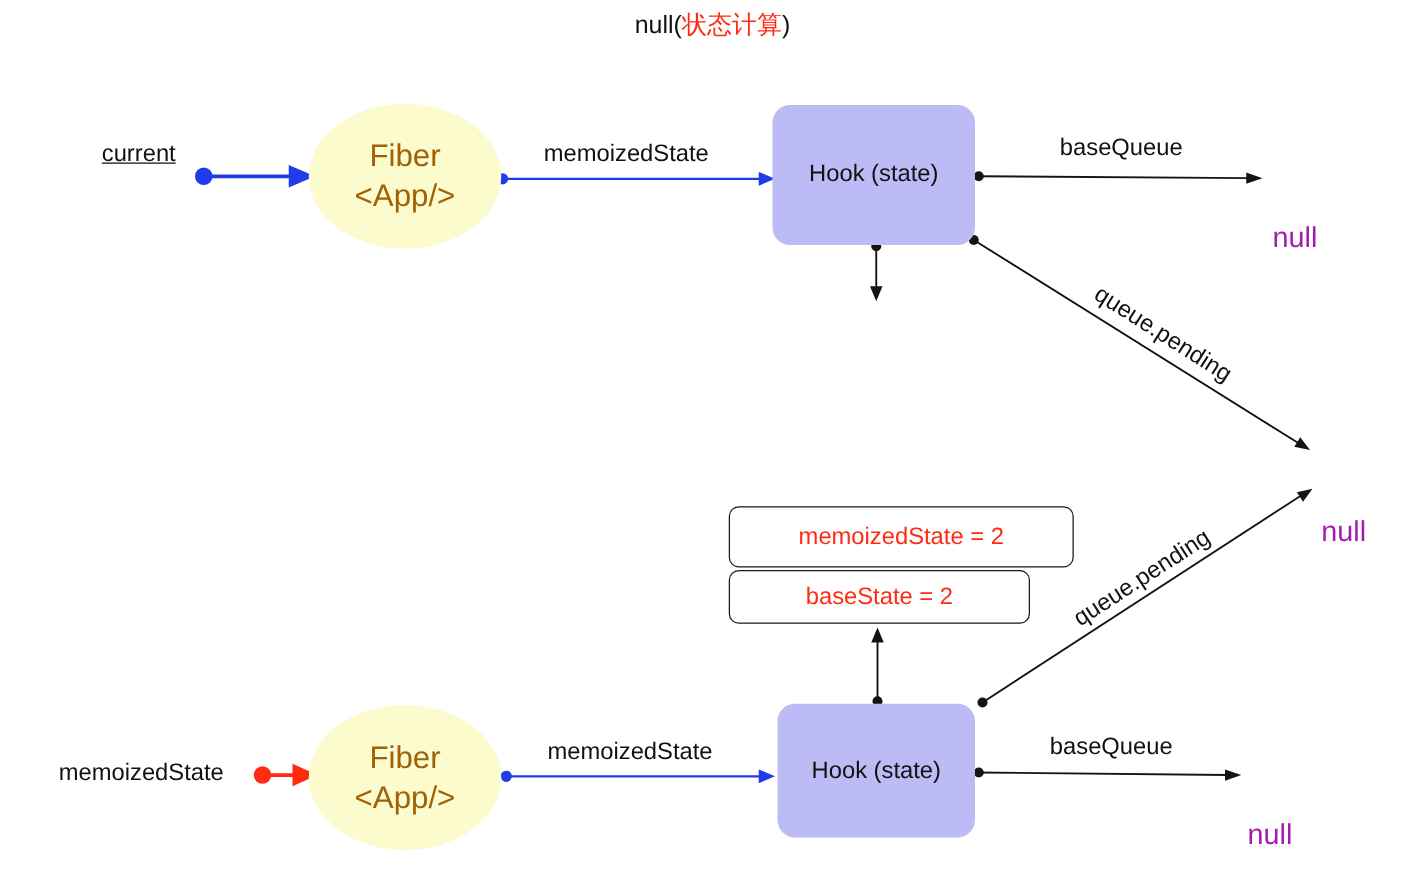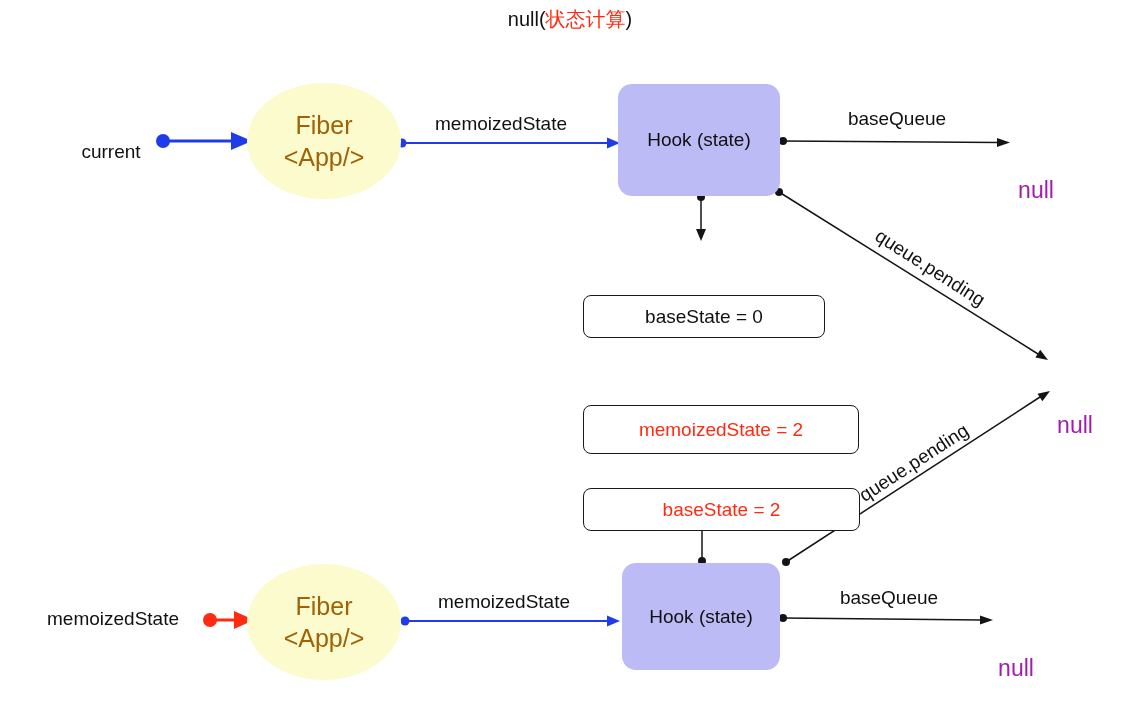--- a/index.html
+++ b/index.html
@@ -93,48 +93,45 @@
 
     <circle class="fl-blue" cx="405" cy="621" r="4.5"></circle>
     <line class="st-blue" x1="405" y1="621" x2="609" y2="621" stroke-width="1.8"></line>
     <polygon class="fl-blue" points="607,615.5 620,621 607,626.5"></polygon>
 
     <circle class="fl-blk" cx="783" cy="618" r="4"></circle>
     <line class="st-blk" x1="783" y1="618" x2="982" y2="620" stroke-width="1.5"></line>
     <polygon class="fl-blk" points="980,615.5 993,620 980,624.5"></polygon>
   </svg>
 
-  <div class="abs ctr lbl" style="left:111px;top:152px;">current</div>
+  <div class="abs ctr lbl" style="left:111px;top:124px;text-decoration:underline;">current</div>
 
   <div class="ellipse" style="left:247px;top:83px;width:154px;height:116px;">
     <div>Fiber</div>
     <div>&lt;App/&gt;</div>
   </div>
 
   <div class="abs ctr lbl" style="left:501px;top:124px;">memoizedState</div>
 
   <div class="hookbox" style="left:618px;top:84px;width:162px;height:112px;">
     <span>Hook (state)</span>
   </div>
 
   <div class="abs ctr lbl" style="left:897px;top:119px;">baseQueue</div>
   <div class="abs ctr null-lbl" style="left:1036px;top:142px;">null</div>
 
-  <div class="statebox" style="left:583px;top:295px;width:242px;height:43px;">
-    <span>baseState = 0</span>
-  </div>
 
   <div class="abs ctr rot-lbl" style="left:930px;top:268px;transform:translate(-50%,-50%) rotate(32.5deg);">queue.pending</div>
   <div class="abs ctr null-lbl" style="left:1075px;top:377px;">null</div>
   <div class="abs ctr rot-lbl" style="left:914px;top:463px;transform:translate(-50%,-50%) rotate(-33deg);">queue.pending</div>
 
   <div class="statebox red" style="left:583px;top:405px;width:276px;height:49px;">
     <span>memoizedState = 2</span>
   </div>
-  <div class="statebox red" style="left:583px;top:456px;width:277px;height:43px;margin-top:32px;">
+  <div class="statebox red" style="left:583px;top:456px;width:241px;height:43px;">
     <span>baseState = 2</span>
   </div>
 
   <div class="abs ctr lbl" style="left:113px;top:619px;">memoizedState</div>
 
   <div class="ellipse" style="left:247px;top:564px;width:154px;height:116px;">
     <div>Fiber</div>
     <div>&lt;App/&gt;</div>
   </div>
 

